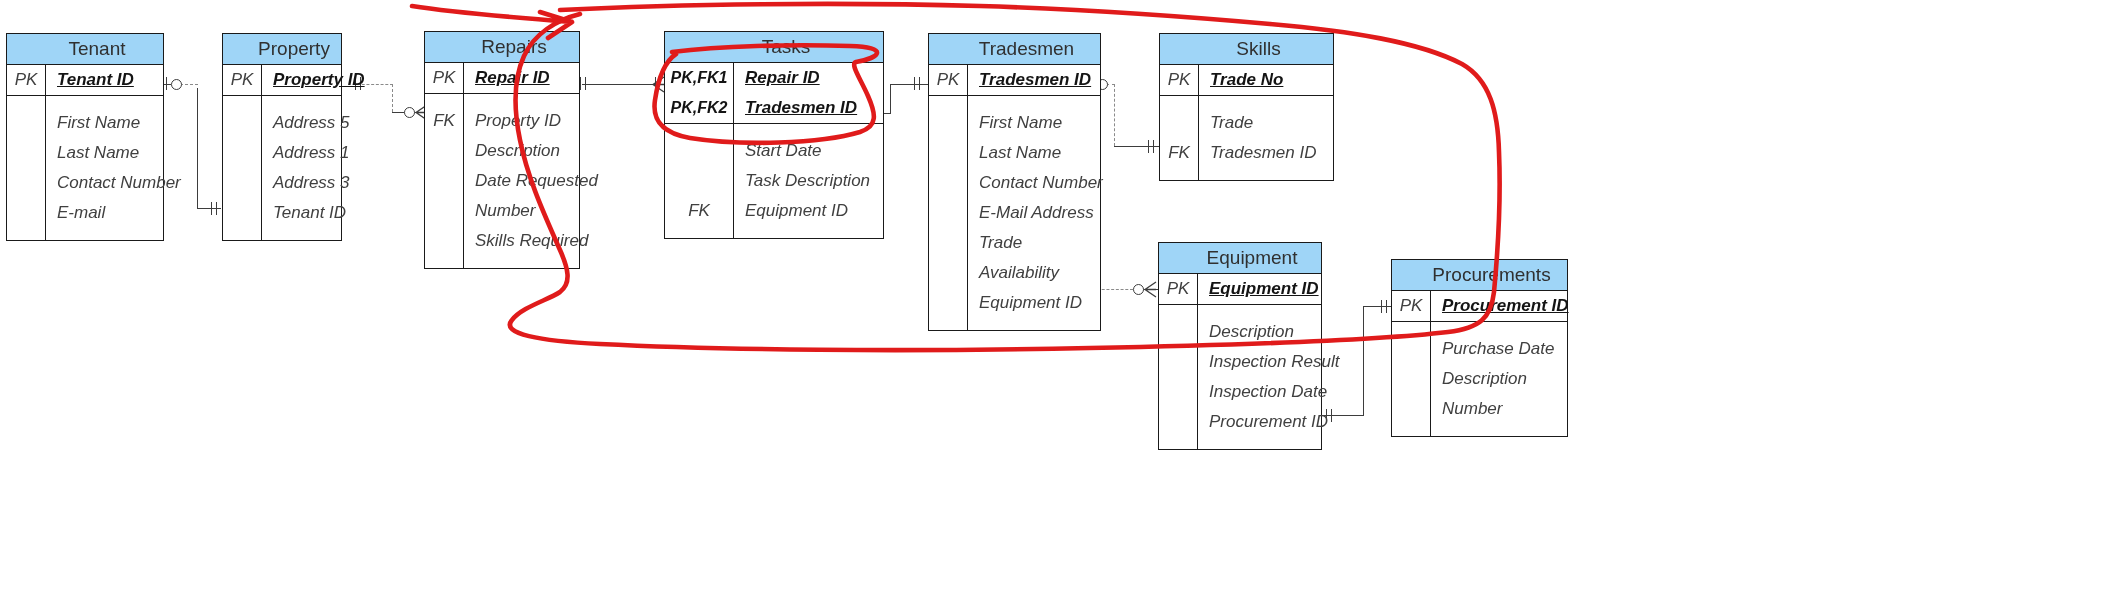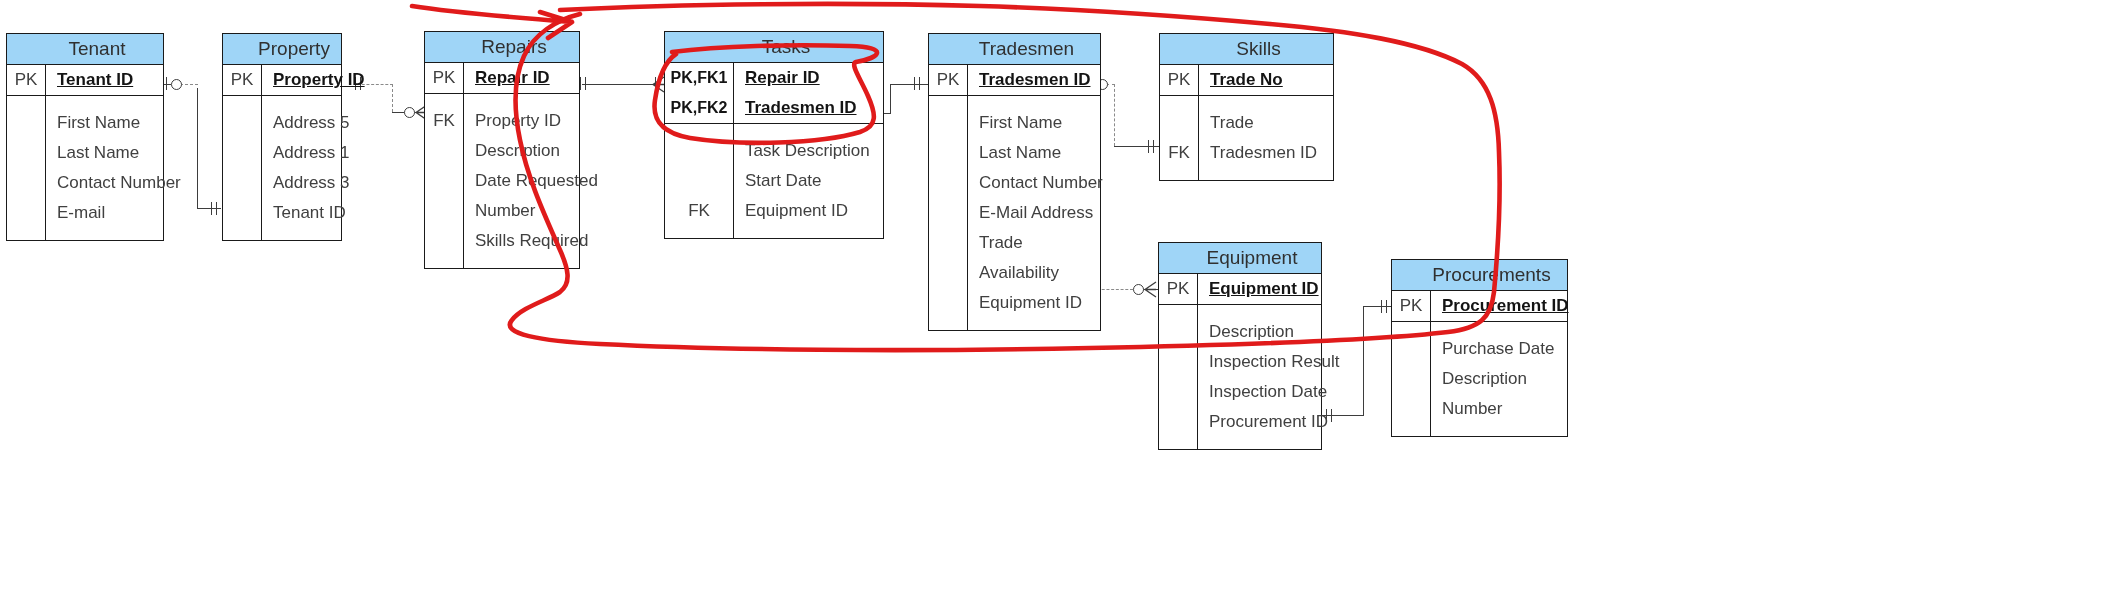--- a/index.html
+++ b/index.html
@@ -29,20 +29,21 @@
     font-size:19px;
     line-height:30px;
     height:30px;
     white-space:nowrap;
     padding-left:24px;
   }
   .entity table{
     border-collapse:collapse;
     width:100%;
     table-layout:fixed;
+    font-style:italic;
   }
   .entity td{
     padding:0;
     height:30px;
     vertical-align:middle;
     font-size:17px;
     color:#404040;
     white-space:nowrap;
   }
   .kcol{
@@ -262,25 +263,25 @@
       <tr class="keyrow">
         <td class="kcol bold">PK,FK2</td>
         <td class="acol">Tradesmen ID</td>
       </tr>
       <tr class="pad-top">
             <td class="kcol"></td>
             <td></td>
           </tr>
       <tr>
         <td class="kcol"></td>
+        <td class="acol">Start Date</td>
+      </tr>
+      <tr>
+        <td class="kcol"></td>
         <td class="acol">Task Description</td>
-      </tr>
-      <tr>
-        <td class="kcol"></td>
-        <td class="acol">Start Date</td>
       </tr>
       <tr>
         <td class="kcol">FK</td>
         <td class="acol">Equipment ID</td>
       </tr>
       <tr class="pad-bot">
             <td class="kcol"></td>
             <td></td>
           </tr>
     </tbody>

